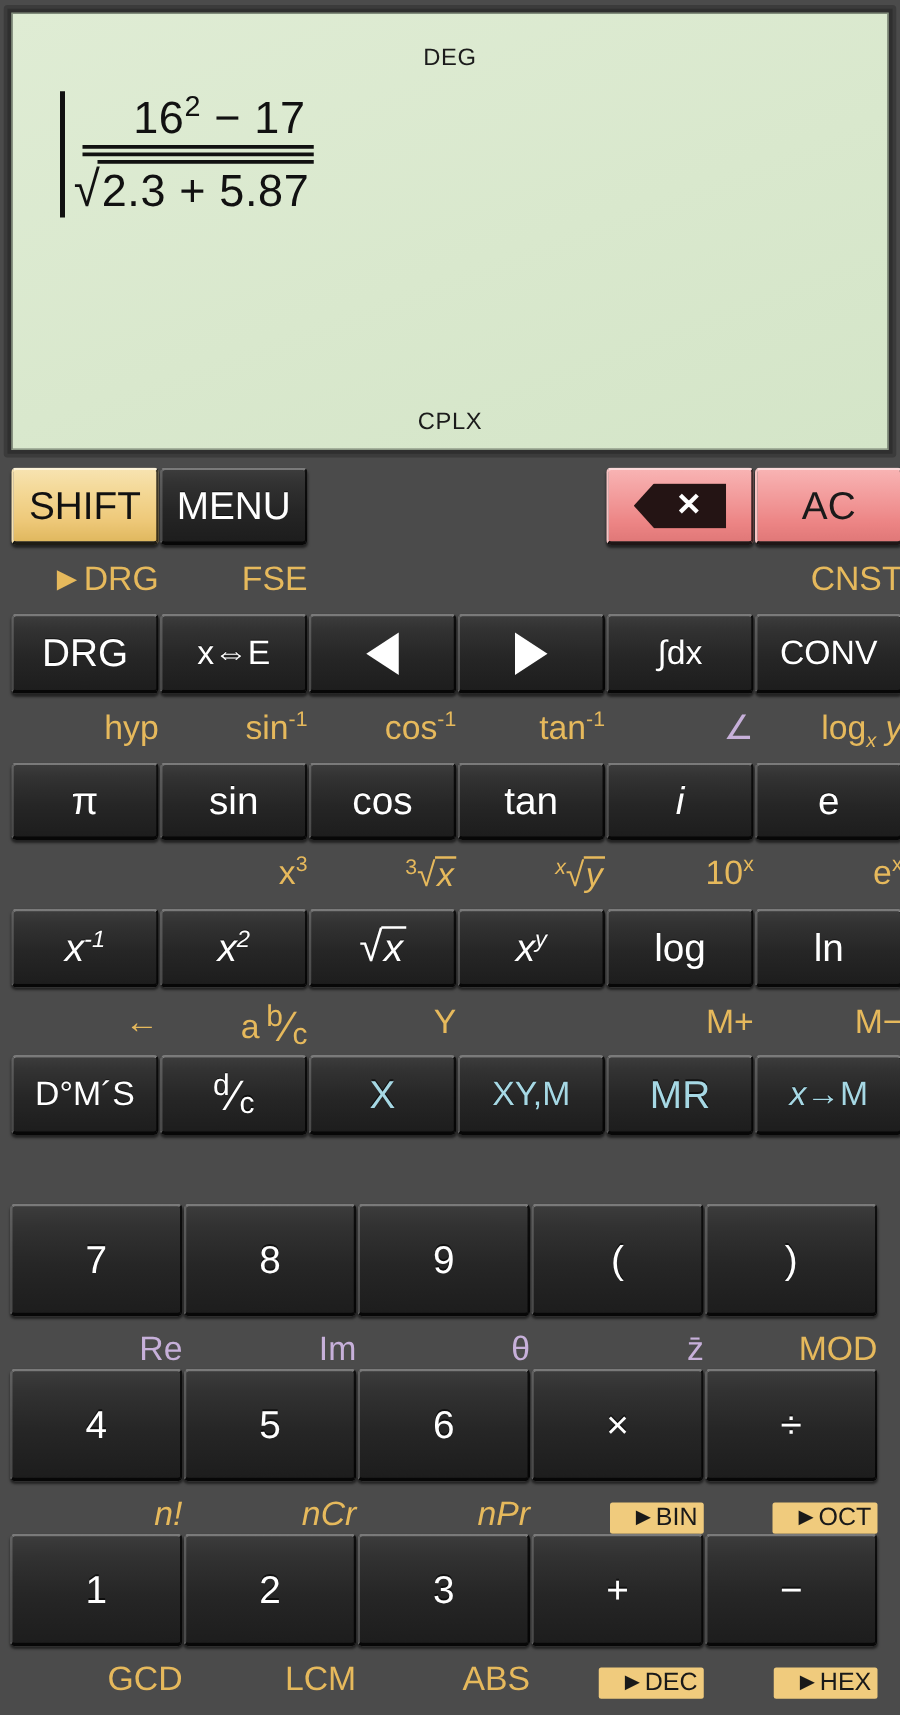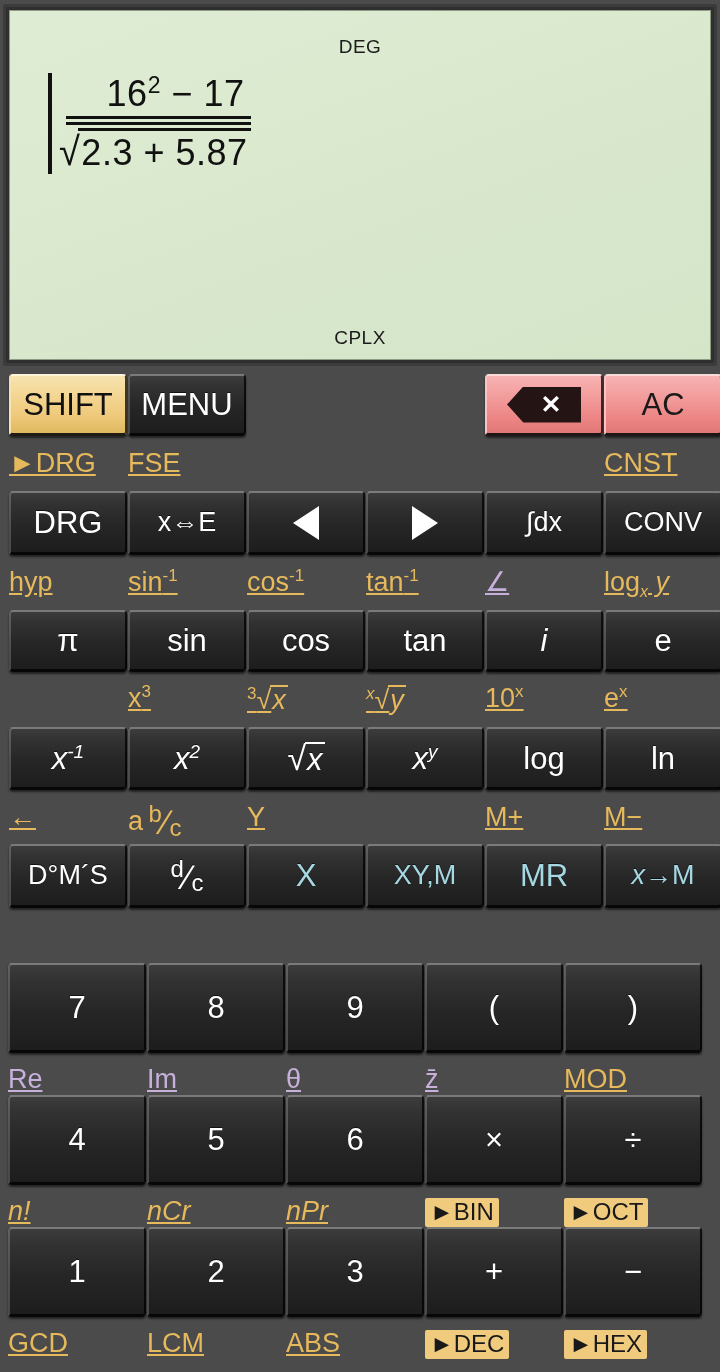--- a/index.html
+++ b/index.html
@@ -114,34 +114,33 @@
   }
   .key.mem{color:#a6d8e4;}
 
   .klab{font-size:31px;line-height:1;}
   .klab.sm{font-size:27px;}
   .klab.it{font-style:italic;}
   .klab sup{font-size:19px;vertical-align:super;line-height:0;}
 
   
   .slab{
-    position:absolute;text-align:left;
+    position:absolute;text-align:right;
     font-size:27px;line-height:1;
     color:#e6b95c;
     font-family:"Liberation Sans",sans-serif;
     white-space:nowrap;
     user-select:none;
-    text-decoration:underline;
   }
   .slab.purple{color:#c7b0da;}
   .slab sup{font-size:17px;vertical-align:super;line-height:0;}
   .slab sub{font-size:16px;vertical-align:sub;line-height:0;}
   .slab .hl{
     background:#f0cb7d;color:#191919;
-    padding:2px 5px 3px 5px;border-radius:2px;font-size:24px;
+    padding:2px 5px 3px 17px;border-radius:2px;font-size:20px;
     display:inline-block;
   }
 
   
   .sq{display:inline-block;position:relative;}
   .sq .sqb{border-top:2px solid currentColor;padding:0 2px;display:inline-block;margin-left:-1px;}
 
   
   .abc{display:inline-flex;align-items:center;}
   .abc .up{position:relative;top:-7px;font-size:24px;}

